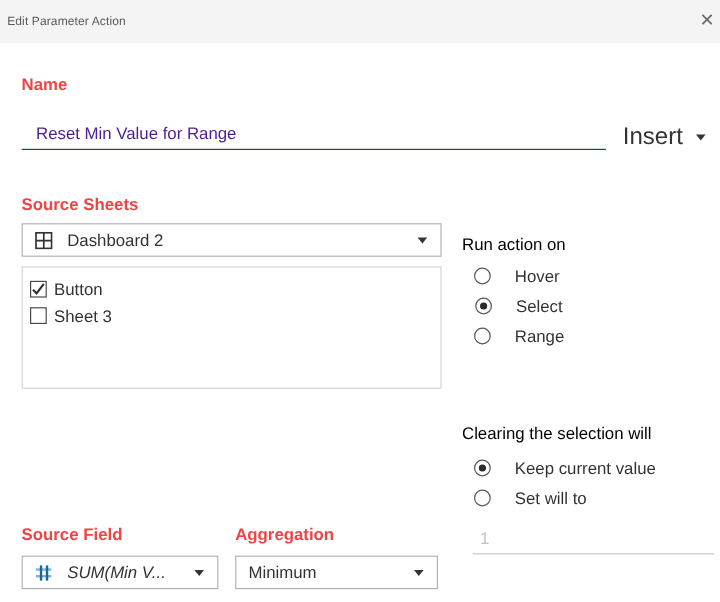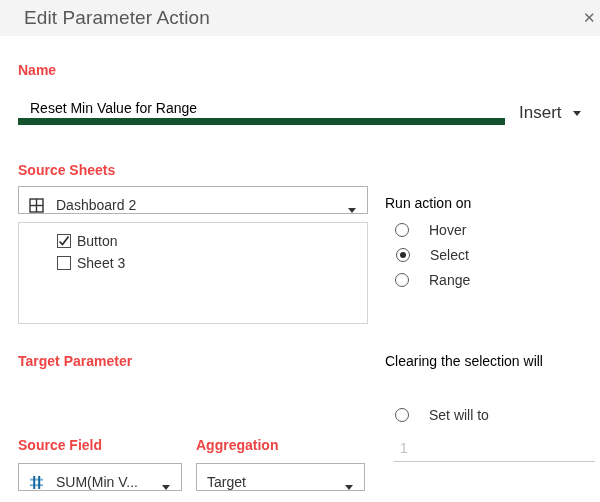--- a/index.html
+++ b/index.html
@@ -11,60 +11,60 @@
     position:relative;
     overflow:hidden;
   }
   .dialog { position:absolute; inset:0; background:#fff; }
 
   
   .hdr {
     position:absolute; top:0; left:0; width:600px; height:36px;
     background:#f4f4f4; display:flex; align-items:center;
   }
-  .hdr-title { font-size:19px; color:#585858; padding-left:24px; letter-spacing:0.1px; }
+  .hdr-title { font-size:10px; color:#585858; padding-left:6px; letter-spacing:0.1px; }
   .close-x {
     position:absolute; top:8px; left:583px; font-size:15px; color:#6b6b6b;
     cursor:pointer; line-height:20px;
   }
 
   .sec-label { position:absolute; font-size:14px; font-weight:700; color:#ef4444; }
   .plain-label { position:absolute; font-size:14px; font-weight:400; color:#000000; }
 
   
   .name-input {
     position:absolute; left:18px; top:98px; width:487px; height:27px;
-    border:none; border-bottom:7px solid #14532d; outline:none;
-    font-family:"Liberation Sans", sans-serif; font-size:14px; color:#000000;
+    border:none; border-bottom:1px solid #14532d; outline:none;
+    font-family:"Liberation Sans", sans-serif; font-size:14px; color:#4c1d95;
     padding:0 0 0 12px; background:transparent;
   }
   .insert-btn {
     position:absolute; left:519px; top:103px; display:flex; align-items:center; gap:11px;
-    font-size:17px; color:#333; cursor:pointer;
+    font-size:20px; color:#333; cursor:pointer;
   }
 
   
   .dd {
     position:absolute; height:28px; background:#fff;
-    border:1px solid #b2b2b2; display:flex; align-items:flex-end;
+    border:1px solid #b2b2b2; display:flex; align-items:center;
     font-size:14px; color:#333; cursor:pointer;
   }
   .dd .dd-text { flex:1; overflow:hidden; white-space:nowrap; }
   .dd .icon-slot { width:15px; height:15px; margin:0 12px 0 10px; flex:0 0 auto; display:flex; align-items:center; justify-content:center; }
   .dd .no-icon { margin-left:10px; }
   .caret {
     width:0; height:0; border-left:4px solid transparent; border-right:4px solid transparent;
     border-top:5px solid #333; margin:0 11px 0 8px; flex:0 0 auto;
   }
   .caret.sm { border-left-width:4px; border-right-width:4px; border-top-width:5px; margin:0; }
 
   
   .listbox {
     position:absolute; left:18px; top:222px; width:350px; height:102px;
-    border:1px solid #d4d4d4; background:#fff; padding-top:7px;padding-left:32px;
+    border:1px solid #d4d4d4; background:#fff; padding-top:7px;
   }
   .lb-item { display:flex; align-items:center; height:22px; padding-left:6px; cursor:pointer; }
   .cb {
     width:14px; height:14px; border:1px solid #4c4c4c; background:#fff;
     display:flex; align-items:center; justify-content:center; flex:0 0 auto;
   }
   .lb-item .lb-label { font-size:14px; margin-left:6px; }
 
   
   .radio-row { position:absolute; display:flex; align-items:center; cursor:pointer; }
@@ -138,43 +138,46 @@
   </div>
   <div class="radio-row" style="left:396px; top:247px;">
     <span class="radio on"></span>
     <span class="r-label">Select</span>
   </div>
   <div class="radio-row" style="left:395px; top:272px;">
     <span class="radio"></span>
     <span class="r-label">Range</span>
   </div>
 
-  <div class="sec-label" style="left:18px; top:353px;">Target Parameter</div>
 
   <div class="plain-label" style="left:385px; top:353px;">Clearing the selection will</div>
+  <div class="radio-row" style="left:395px; top:382px;">
+    <span class="radio on"></span>
+    <span class="r-label">Keep current value</span>
+  </div>
   <div class="radio-row" style="left:395px; top:407px;">
     <span class="radio"></span>
     <span class="r-label">Set will to</span>
   </div>
   <input class="setval-input" type="text" disabled="" value="1" style="">
 
   <div class="sec-label" style="left:18px; top:437px;">Source Field</div>
   <div class="sec-label" style="left:196px; top:437px;">Aggregation</div>
 
-  <div class="dd" style="left:18px; top:463px; width:164px;">
+  <div class="dd" style="left:18px; top:463px; width:164px;font-style:italic;">
     <span class="icon-slot">
       <svg width="13" height="13" viewBox="0 0 13 13">
         <rect x="0" y="2.6" width="13" height="2" fill="#7fb3d5"></rect>
         <rect x="0" y="8.2" width="13" height="2" fill="#7fb3d5"></rect>
         <rect x="3.2" y="0" width="2" height="13" fill="#16699f"></rect>
         <rect x="8.2" y="0" width="2" height="13" fill="#16699f"></rect>
       </svg>
     </span>
     <span class="dd-text">SUM(Min V...</span>
     <span class="caret"></span>
   </div>
 
   <div class="dd" style="left:196px; top:463px; width:169px;">
-    <span class="dd-text no-icon">Target</span>
+    <span class="dd-text no-icon">Minimum</span>
     <span class="caret"></span>
   </div>
 
 </div>
 
 </body></html>

